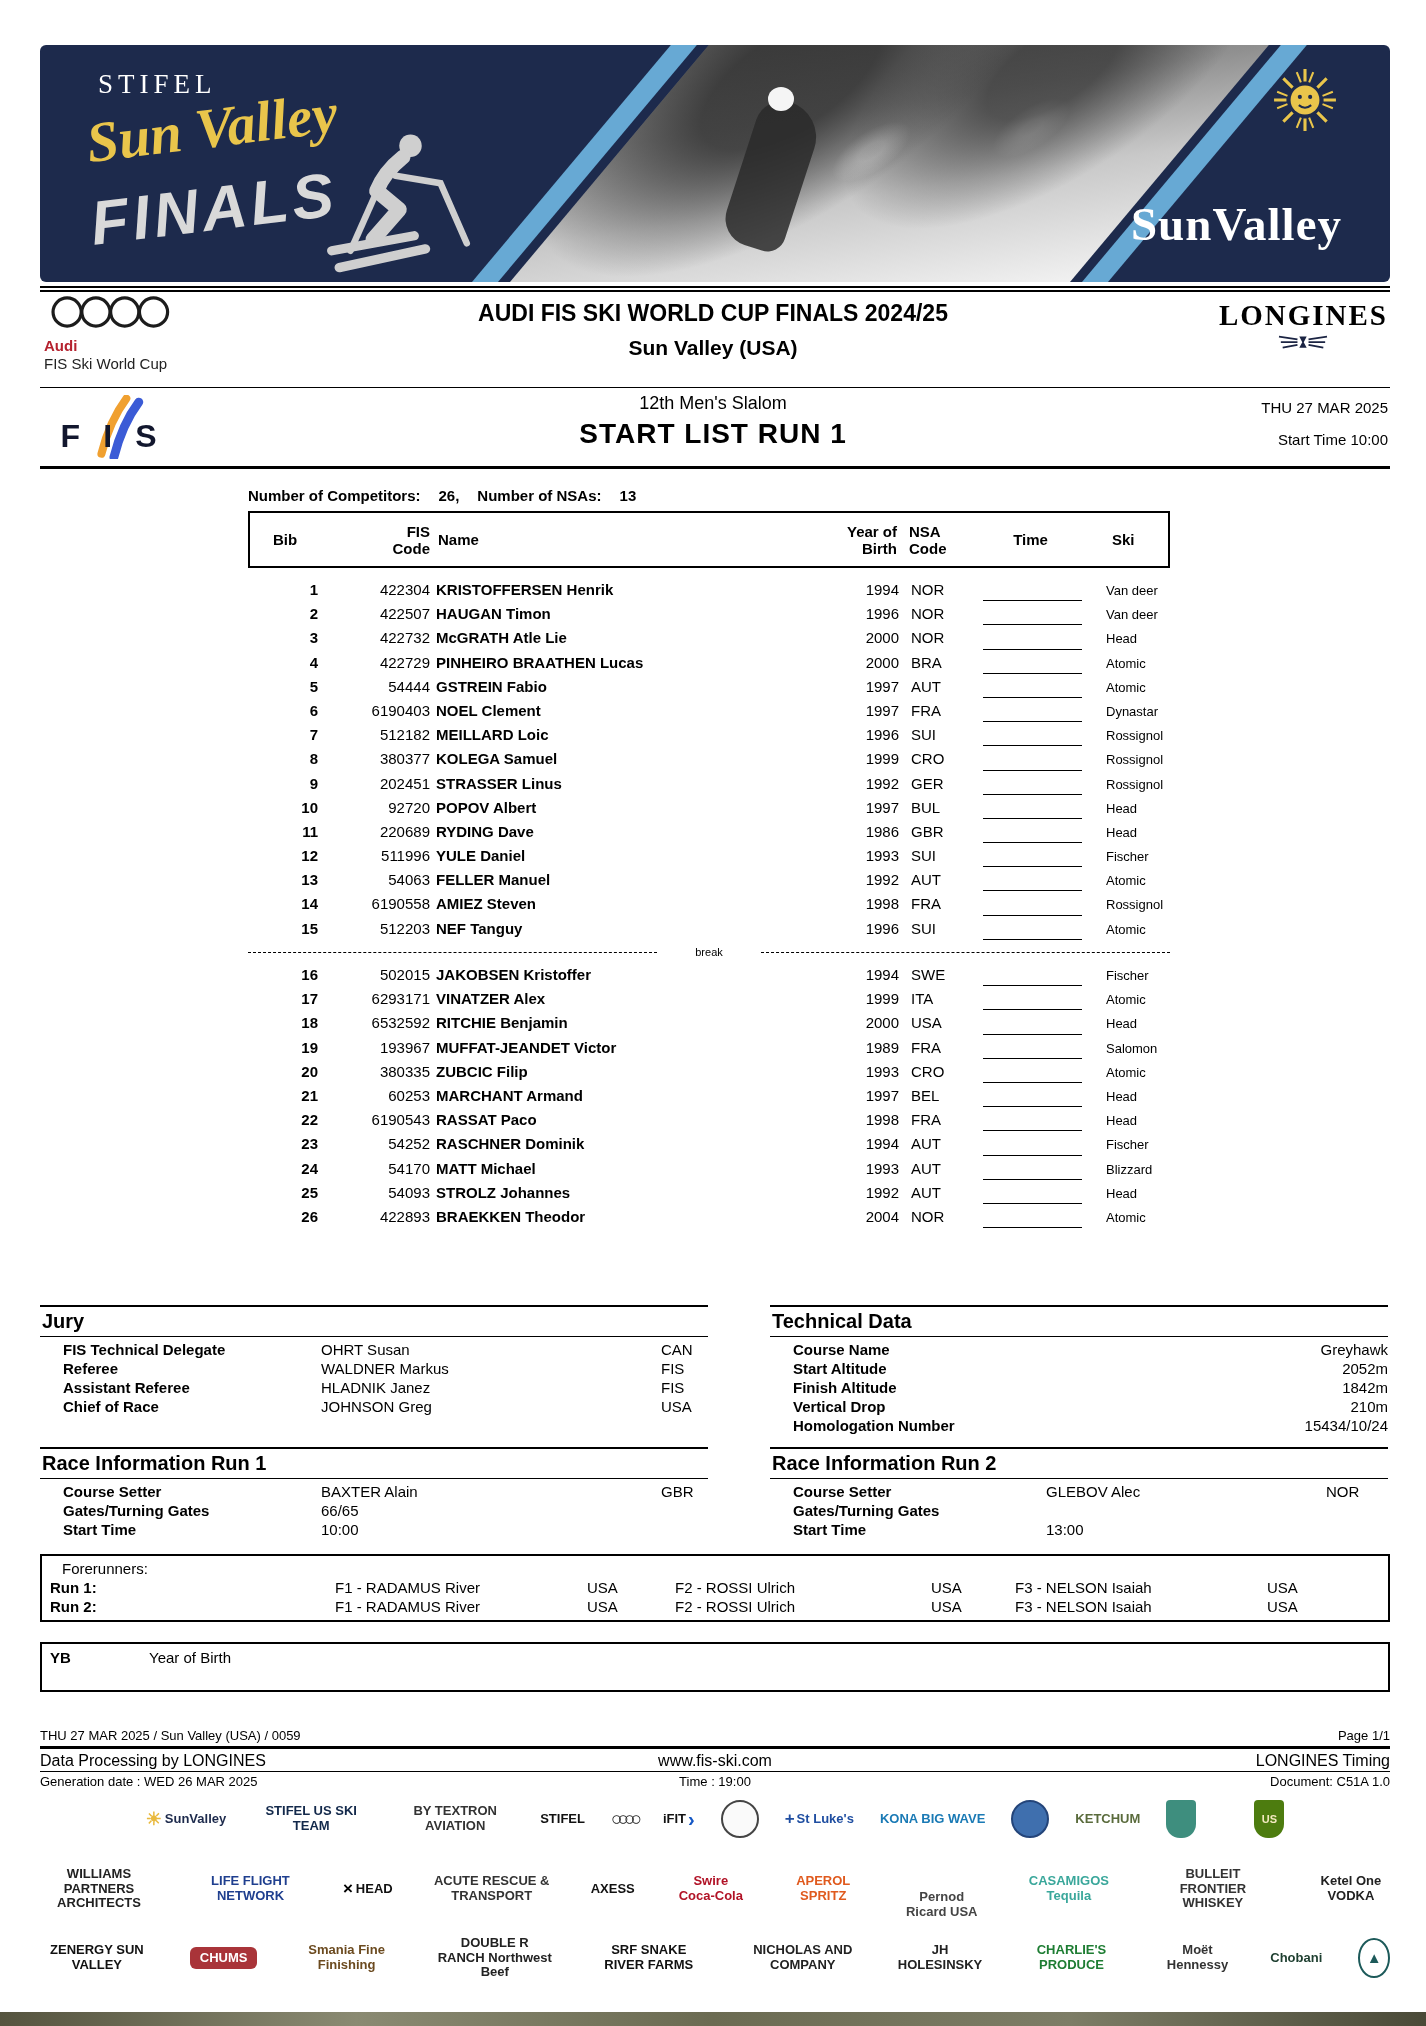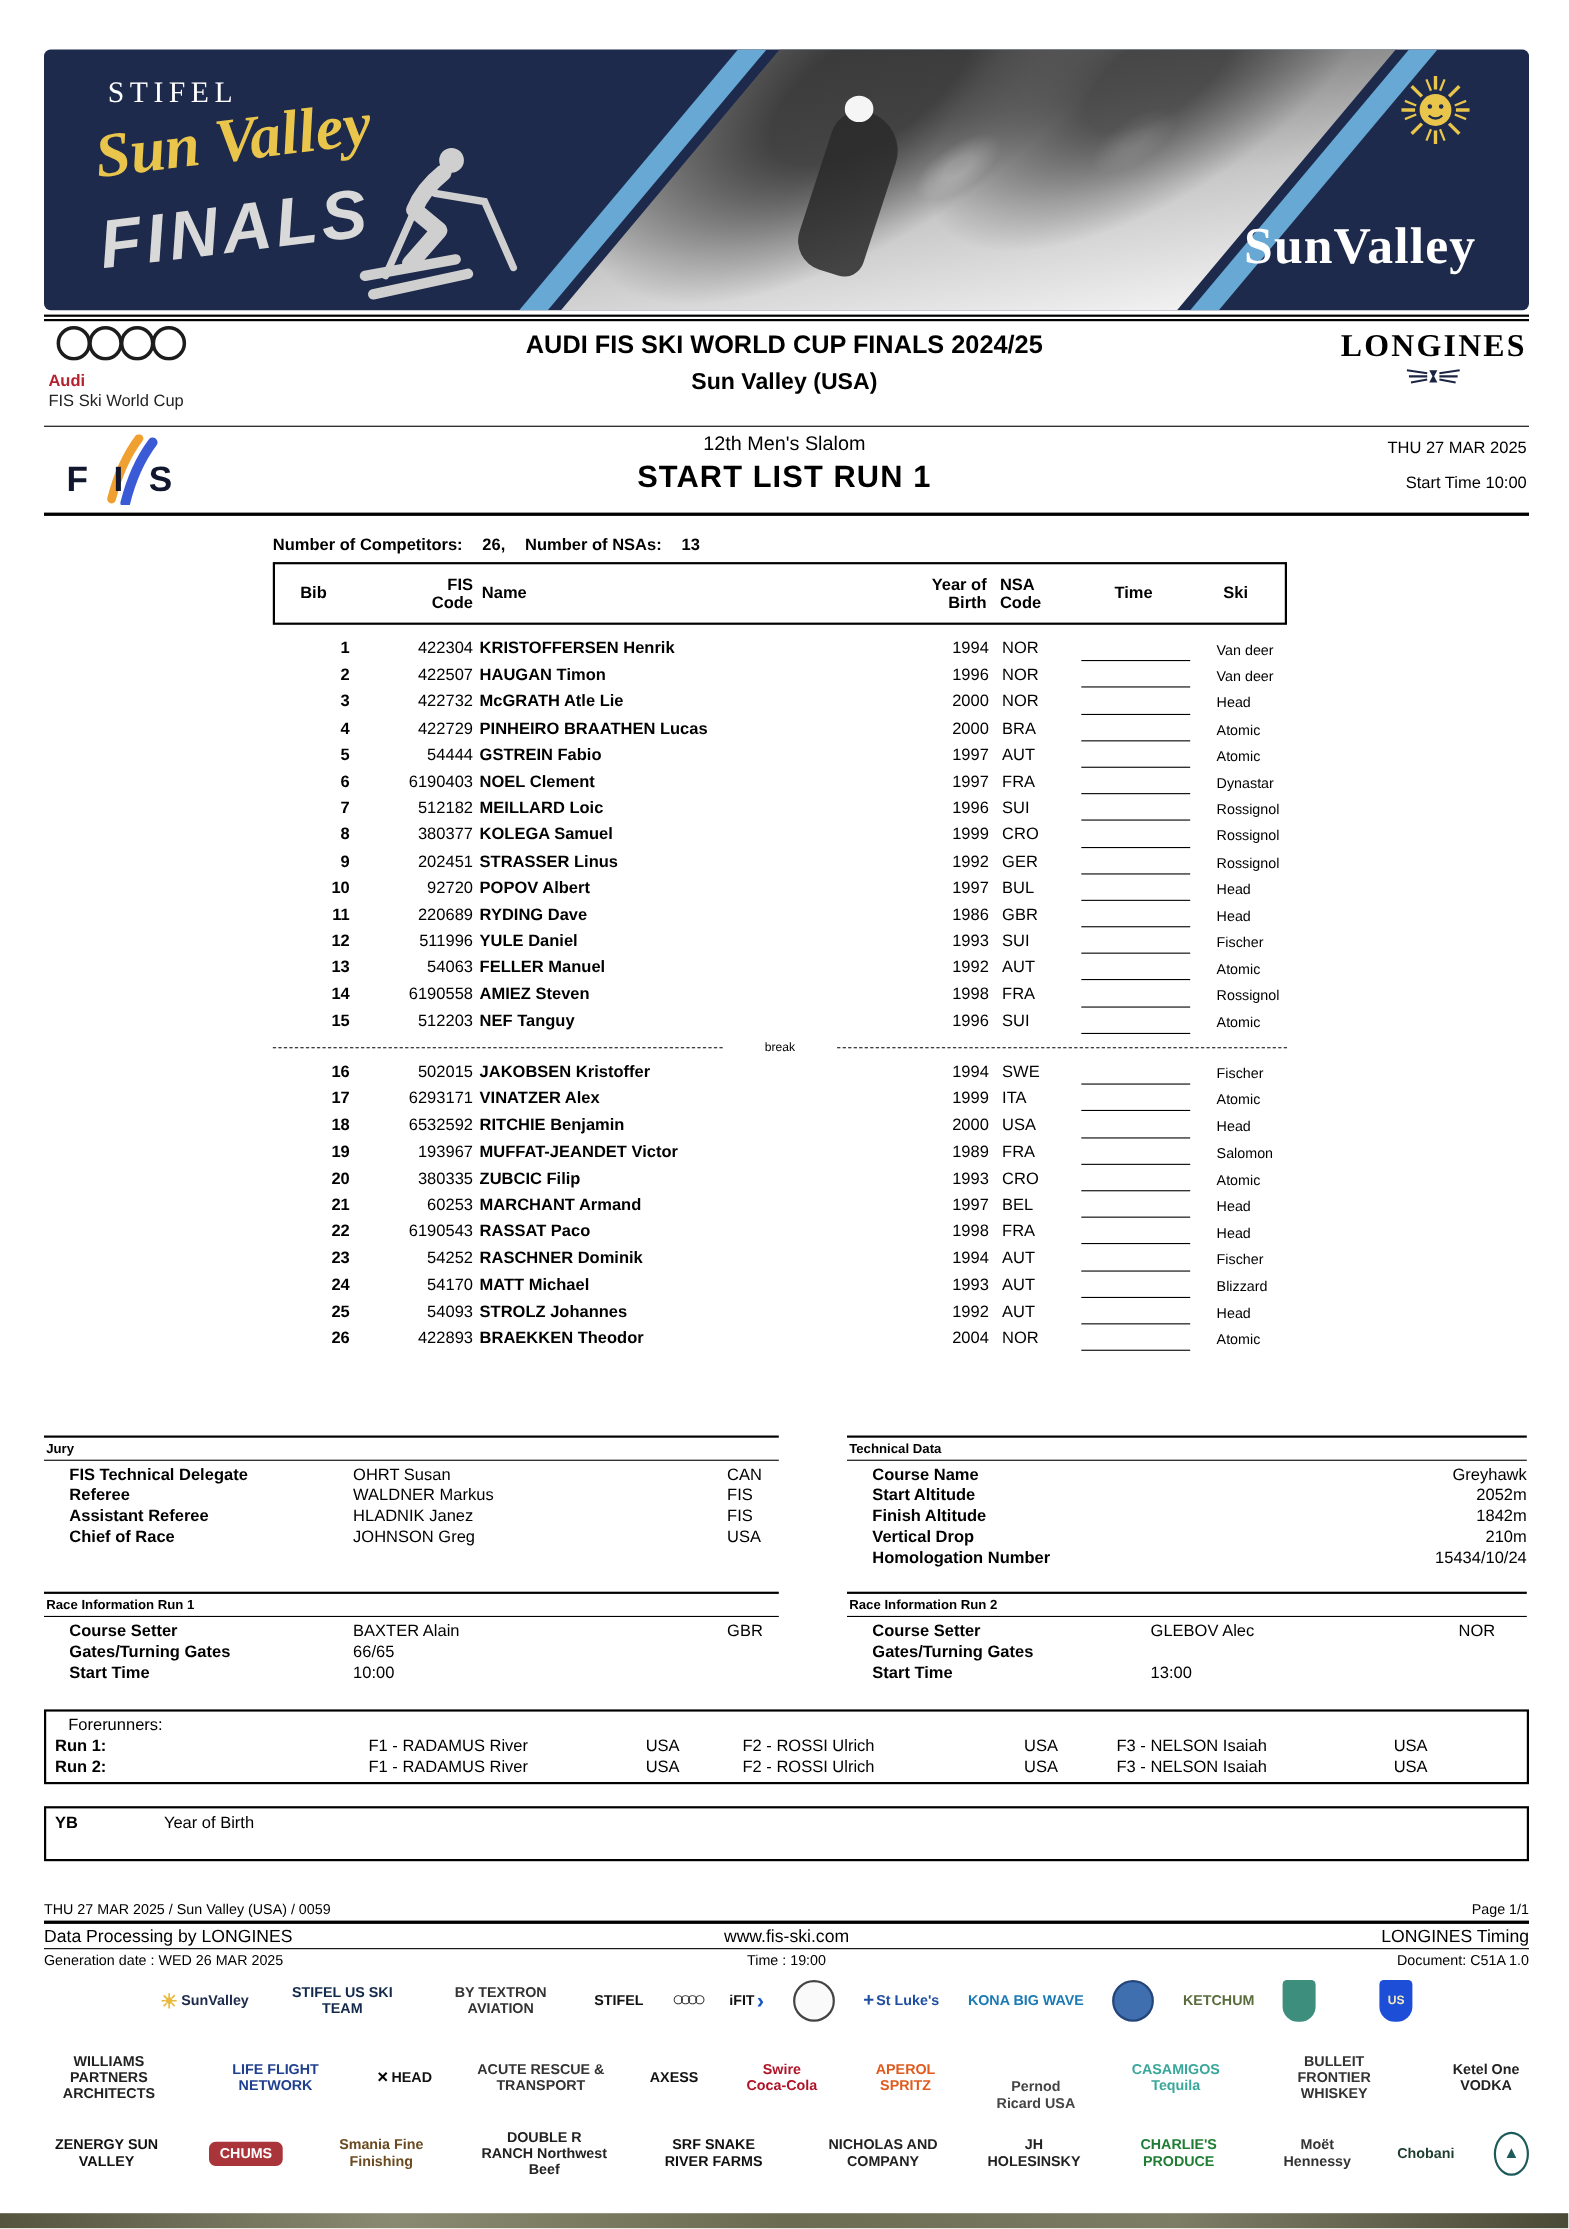--- a/index.html
+++ b/index.html
@@ -89,21 +89,21 @@
   .c-ski { width:64px; font-size:13px; line-height:23px; }
 
   .break-row { position:absolute; left:248px; top:942px; width:922px; height:20px;
                display:flex; align-items:center; font-size:11px;gap:32px; }
   .break-dash { flex:1; border-top:1.5px dashed #000; }
   .break-label { padding:0 6px; }
 
   
   .sec { position:absolute; font-size:15px; }
   .sec-head { border-top:2.5px solid #000; }
-  .sec-title { font-size:12px; font-weight:bold; padding:3px 2px 3px 2px; border-bottom:1.5px solid #000; }
+  .sec-title { font-size:20px; font-weight:bold; padding:3px 2px 3px 2px; border-bottom:1.5px solid #000; }
   .sec-rows { padding-top:3px;margin-left:21px; }
   .info-row { display:flex; line-height:19px; }
   .i-label { font-weight:bold; }
   .jury .i-label, .race1 .i-label { width:260px; padding-left:2px; }
   .jury .i-value, .race1 .i-value { width:340px; }
   .race2 .i-label { width:255px; padding-left:2px; }
   .race2 .i-value { width:280px; }
   .tech .i-label { flex:1; padding-left:2px; }
   .tech .i-value { text-align:right; }
   .sec.jury  { left:40px; top:1305px; width:668px; }
@@ -141,21 +141,21 @@
              font-weight:bold; font-size:13px; line-height:1.15; max-width:118px; }
   .sponsor .sp-label { display:inline-block; }
   .logo-sun::before { content:"☀"; color:#e9b93d; margin-right:3px; font-size:18px; }
   .logo-audi-rings::before { content:"○○○○"; letter-spacing:-5px; font-size:19px; font-weight:bold; color:#222; }
   .logo-ifit-chevron::after { content:"›"; color:#1457c5; font-size:20px; margin-left:2px; }
   .logo-cross::before { content:"+"; color:#1f4ea1; font-size:17px; margin-right:2px; font-weight:900; }
   .logo-crossed-skis::before { content:"×"; font-size:17px; margin-right:3px; }
   .logo-round-seal { width:38px; height:38px; border:2.5px solid #444; border-radius:50%; background:#fafafa; }
   .logo-city-seal { width:38px; height:38px; border:2.5px solid #24457a; border-radius:50%; background:#3f6fae; }
   .logo-forest-shield { width:30px; height:38px; background:#3e8e7e; border-radius:4px 4px 14px 14px; }
-  .logo-usfs-shield { width:30px; height:38px; background:#1d4ed8; border-radius:4px 4px 14px 14px; font-size:11px;margin-left:32px; }
+  .logo-usfs-shield { width:30px; height:38px; background:#4d7c0f; border-radius:4px 4px 14px 14px; font-size:11px;margin-left:32px; }
   .logo-round-badge { width:40px; height:40px; border:2.5px solid #1d5a5a; border-radius:50%; background:#fff; }
   .logo-round-badge::before { content:"▲"; color:#1d5a5a; font-size:15px; }
   .sponsor.bgpill { padding:4px 10px; border-radius:6px; }
 
   .bottom-strip { position:absolute; left:0; top:2012px; width:1426px; height:14px;
       background:linear-gradient(90deg,#55543f,#8a8a72,#6b6b52,#7d7d66,#4a4a38); }
 </style>
 </head>
 <body>
 

